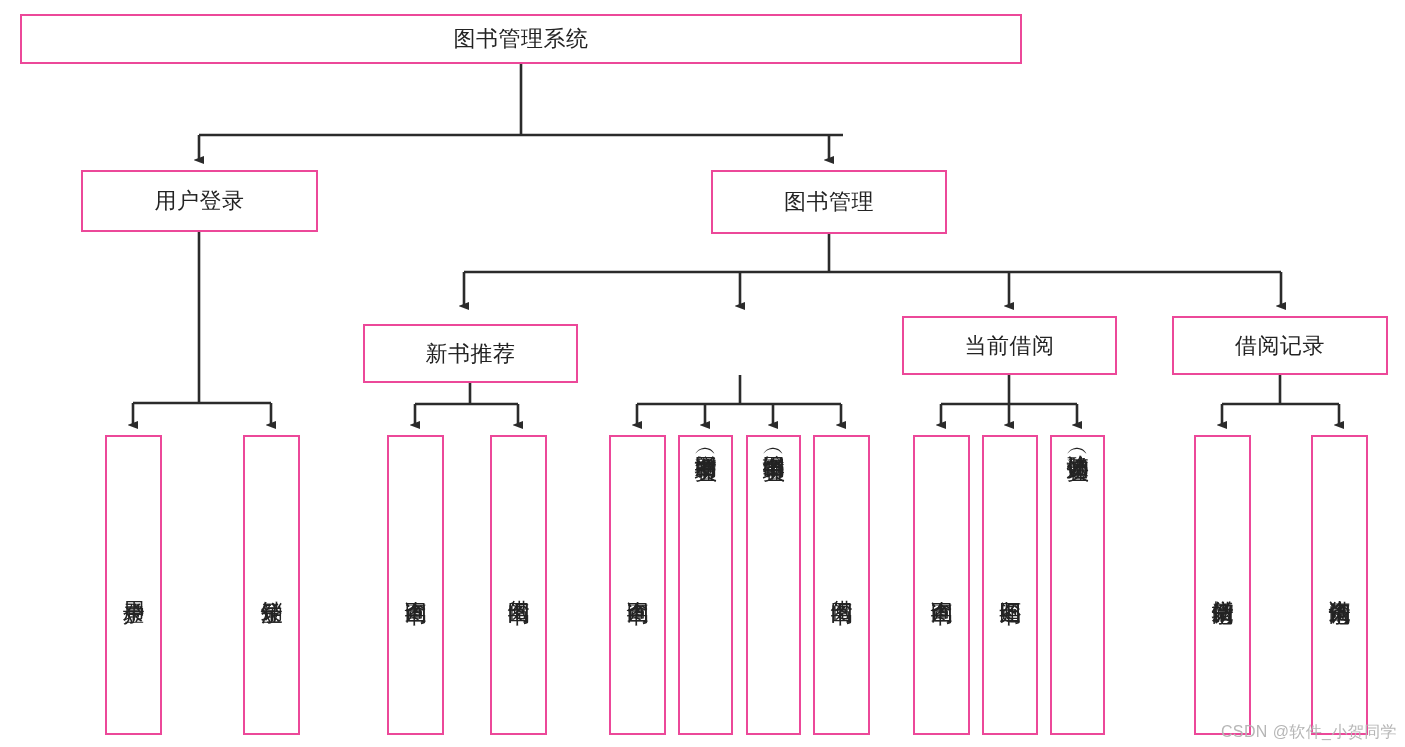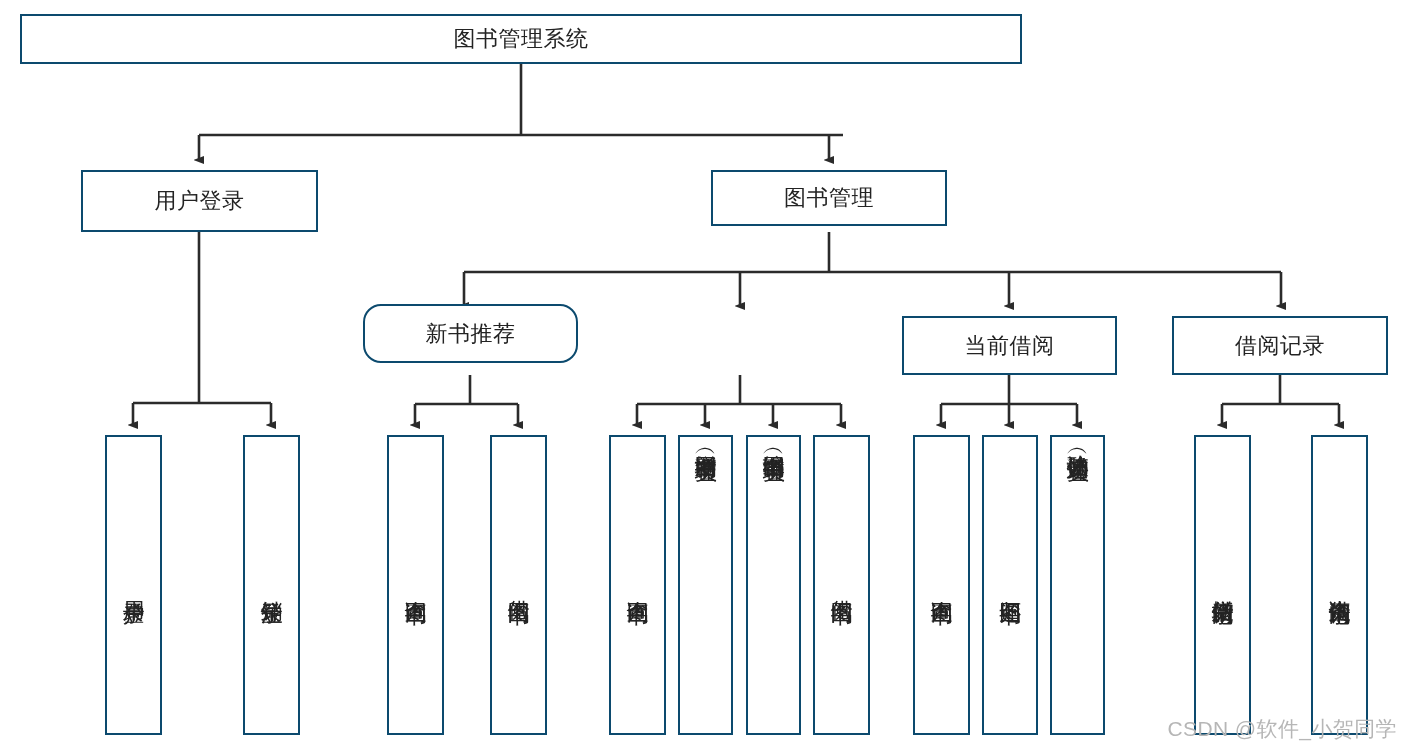--- a/index.html
+++ b/index.html
@@ -22,21 +22,21 @@
     position: absolute;
     left: 0;
     top: 0;
     width: 1405px;
     height: 747px;
     pointer-events: none;
   }
   .node {
     position: absolute;
     box-sizing: border-box;
-    border: 2px solid #0c4a6e;
+    border: 2px solid #ec4899;
     background: #ffffff;
     display: flex;
     align-items: center;
     justify-content: center;
     color: #222222;
     z-index: 2;
   }
   .node.root {
     border-width: 2px;
   }
@@ -62,21 +62,21 @@
     white-space: nowrap;
     display: block;
   }
   .node.leaf.mid .node-label {
     align-self: center;
   }
   .watermark {
     position: absolute;
     right: 8px;
     bottom: 4px;
-    font-size: 21px;
+    font-size: 16px;
     color: #b6b6b6;
     white-space: nowrap;
     z-index: 5;
     letter-spacing: 0.4px;
     margin-top: 44px;
   }
 </style>
 </head>
 <body>
 
@@ -132,25 +132,25 @@
     </g>
   </svg>
 
   <div class="node root" style="left:20px; top:14px; width:1002px; height:50px;">
     <span class="node-label">图书管理系统</span>
   </div>
 
   <div class="node" style="left:81px; top:170px; width:237px; height:62px;">
     <span class="node-label">用户登录</span>
   </div>
-  <div class="node" style="left:711px; top:170px; width:236px; height:56px;">
+  <div class="node" style="left:711px; top:170px; width:236px; height:64px;">
     <span class="node-label">图书管理</span>
   </div>
 
-  <div class="node" style="left:363px; top:304px; width:215px; height:59px;border-radius:18px;">
+  <div class="node" style="left:363px; top:324px; width:215px; height:59px;">
     <span class="node-label">新书推荐</span>
   </div>
   <div class="node" style="left:902px; top:316px; width:215px; height:59px;text-align:center;">
     <span class="node-label">当前借阅</span>
   </div>
   <div class="node" style="left:1172px; top:316px; width:216px; height:59px;">
     <span class="node-label">借阅记录</span>
   </div>
 
   <div class="node leaf mid" style="left:105px; top:435px; width:57px; height:300px;">

